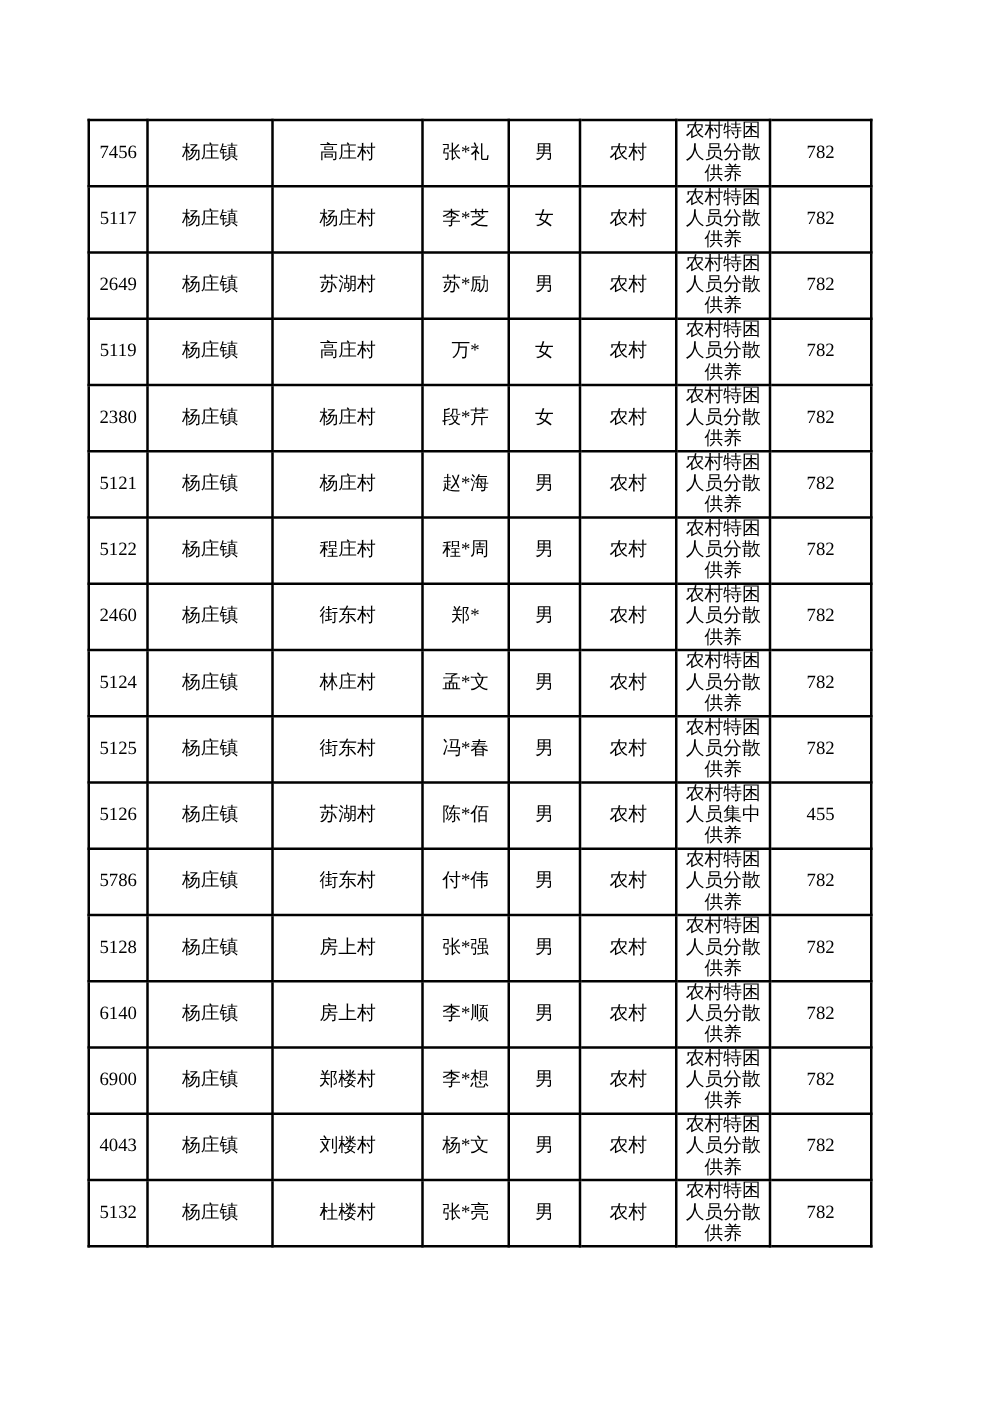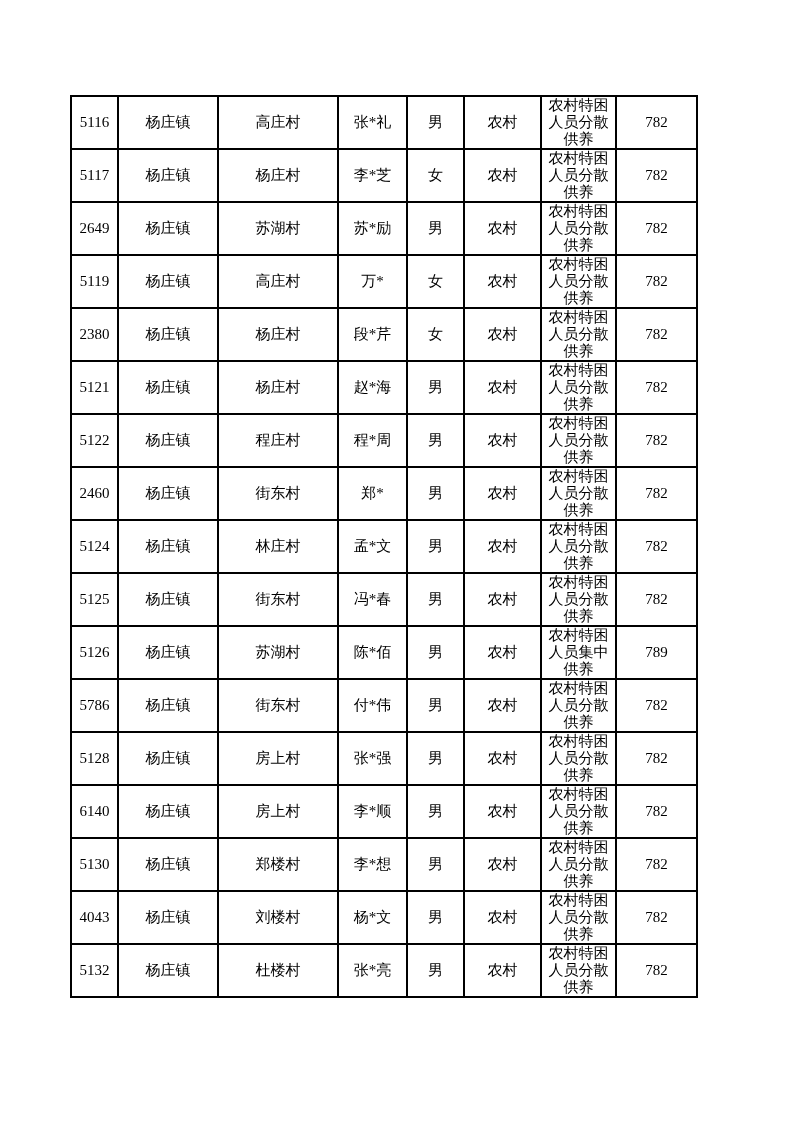--- a/index.html
+++ b/index.html
@@ -51,21 +51,21 @@
       <col style="width:100px">
       <col style="width:120px">
       <col style="width:69px">
       <col style="width:57px">
       <col style="width:77px">
       <col style="width:75px">
       <col style="width:81px">
     </colgroup>
     <tbody>
         <tr>
-    <td class="cell-id">5116</td>
+    <td class="cell-id">7456</td>
     <td class="cell-town">杨庄镇</td>
     <td class="cell-village">高庄村</td>
     <td class="cell-name">张*礼</td>
     <td class="cell-gender">男</td>
     <td class="cell-area">农村</td>
     <td class="cell-category">
       <div class="cat-wrap">农村特困人员分散供养</div>
     </td>
     <td class="cell-amount">782</td>
   </tr>
@@ -180,21 +180,21 @@
         <tr>
     <td class="cell-id">5126</td>
     <td class="cell-town">杨庄镇</td>
     <td class="cell-village">苏湖村</td>
     <td class="cell-name">陈*佰</td>
     <td class="cell-gender">男</td>
     <td class="cell-area">农村</td>
     <td class="cell-category">
       <div class="cat-wrap">农村特困人员集中供养</div>
     </td>
-    <td class="cell-amount">789</td>
+    <td class="cell-amount">455</td>
   </tr>
         <tr>
     <td class="cell-id">5786</td>
     <td class="cell-town">杨庄镇</td>
     <td class="cell-village">街东村</td>
     <td class="cell-name">付*伟</td>
     <td class="cell-gender">男</td>
     <td class="cell-area">农村</td>
     <td class="cell-category">
       <div class="cat-wrap">农村特困人员分散供养</div>
@@ -219,21 +219,21 @@
     <td class="cell-village">房上村</td>
     <td class="cell-name">李*顺</td>
     <td class="cell-gender">男</td>
     <td class="cell-area">农村</td>
     <td class="cell-category">
       <div class="cat-wrap">农村特困人员分散供养</div>
     </td>
     <td class="cell-amount">782</td>
   </tr>
         <tr>
-    <td class="cell-id">5130</td>
+    <td class="cell-id">6900</td>
     <td class="cell-town">杨庄镇</td>
     <td class="cell-village">郑楼村</td>
     <td class="cell-name">李*想</td>
     <td class="cell-gender">男</td>
     <td class="cell-area">农村</td>
     <td class="cell-category">
       <div class="cat-wrap">农村特困人员分散供养</div>
     </td>
     <td class="cell-amount">782</td>
   </tr>

